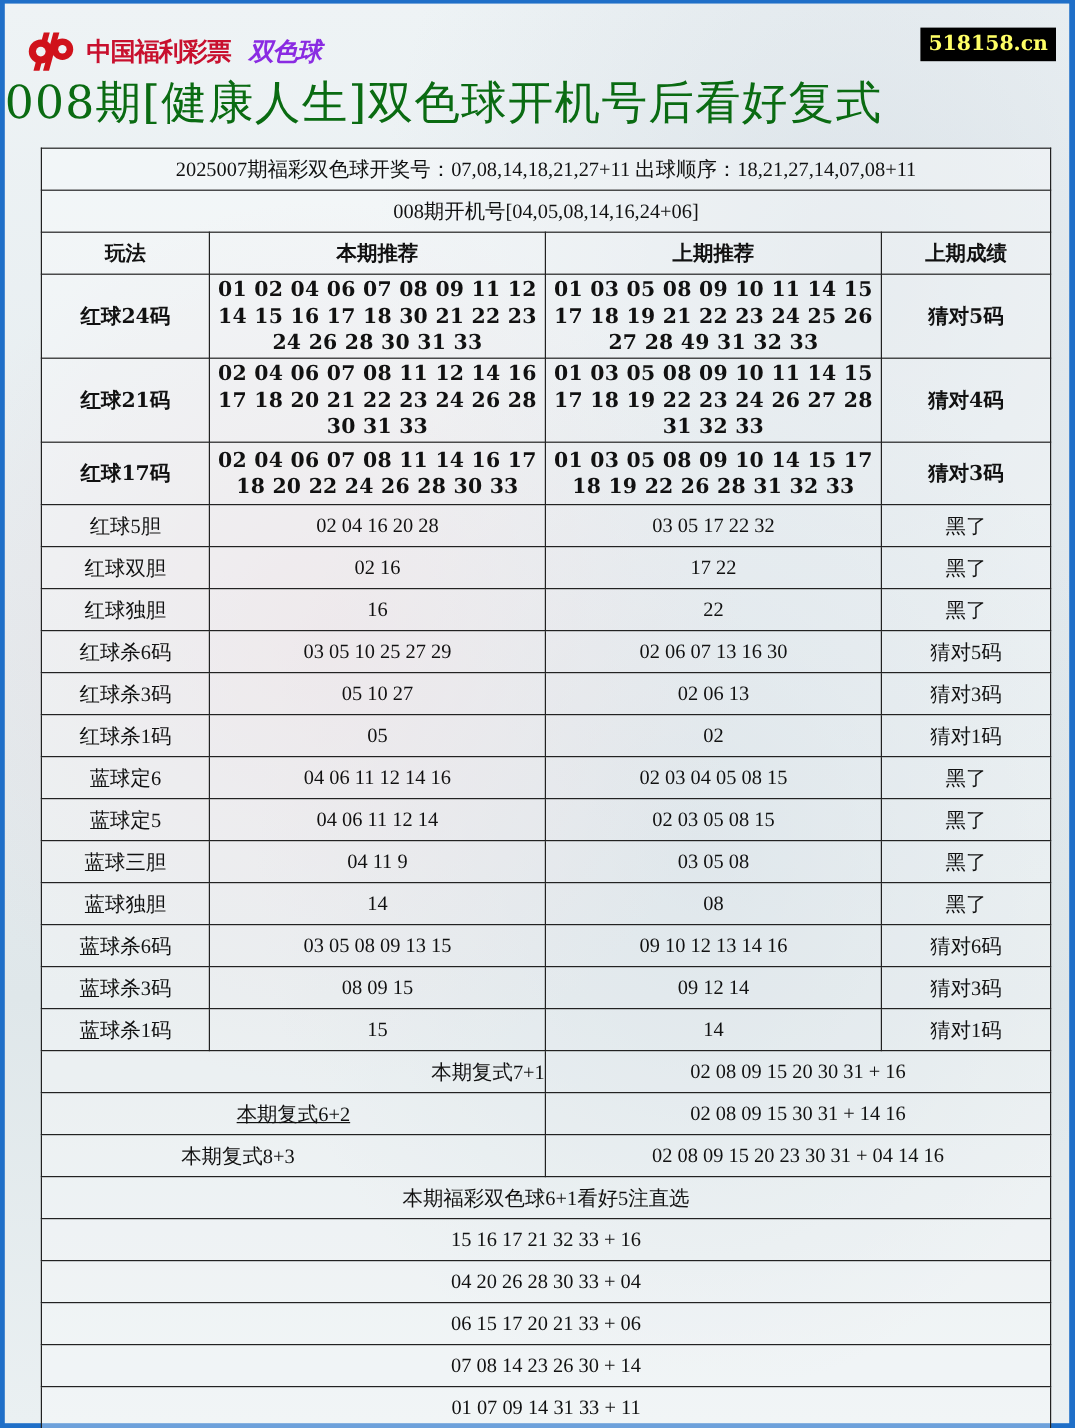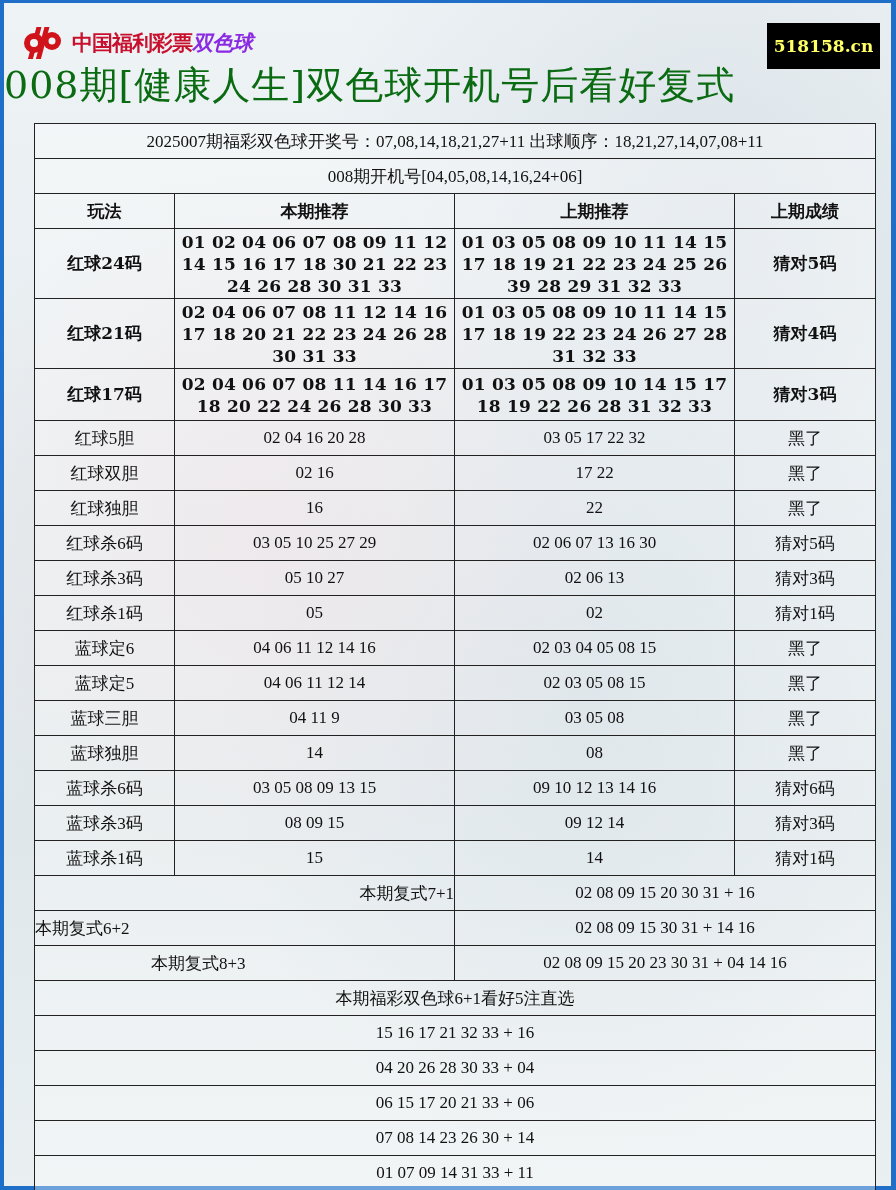--- a/index.html
+++ b/index.html
@@ -12,23 +12,23 @@
     position: absolute; left: 4px; top: 3px; width: 887px; height: 1183px;
     background:
       radial-gradient(ellipse at 30% 45%, rgba(230,210,215,0.55) 0%, rgba(0,0,0,0) 40%),
       radial-gradient(ellipse at 65% 60%, rgba(190,205,215,0.5) 0%, rgba(0,0,0,0) 45%),
       radial-gradient(ellipse at 80% 20%, rgba(200,210,220,0.45) 0%, rgba(0,0,0,0) 40%),
       linear-gradient(180deg, #eef3f5 0%, #e6edf0 40%, #dfe7ea 70%, #eaf0f2 100%);
   }
   .logo { position: absolute; left: 18px; top: 22px; display: flex; align-items: center; gap: 6px; }
   .logo-mark { width: 44px; height: 36px; position: relative; }
   .logo-text { font-family: "DejaVu Sans", sans-serif; font-weight: bold; font-size: 21px; color: #c8102e; letter-spacing: -1px; }
-  .logo-text .ssq { color: #8a2be2; font-style: italic; }
+  .logo-text .ssq { color: #8a2be2; font-style: italic; padding-left: 15px; }
   .site-badge {
-    position: absolute; left: 763px; top: 20px; width: 113px; height: 46px;
+    position: absolute; left: 763px; top: 20px; width: 113px; height: 28px;
     background: #000; color: #ffff66; font-family: "DejaVu Serif", serif;
     font-size: 17px; font-weight: bold; display: flex; align-items: center; justify-content: center;
   }
   .title {
     position: absolute; left: 0; right: 0; top: 58px; text-align: left;
     font-family: "DejaVu Serif", serif; font-size: 38px; color: #0a6b12; letter-spacing: 1px;
     line-height: 48px;
   }
   table.main {
     position: absolute; left: 30px; top: 105px; width: 841px;
@@ -94,21 +94,21 @@
       <tr style="height:70px">
         <td class="label">红球24码</td>
         <td class="nums-multi">
           <div>01 02 04 06 07 08 09 11 12</div>
           <div>14 15 16 17 18 30 21 22 23</div>
           <div>24 26 28 30 31 33</div>
         </td>
         <td class="nums-multi">
           <div>01 03 05 08 09 10 11 14 15</div>
           <div>17 18 19 21 22 23 24 25 26</div>
-          <div>39 28 29 31 32 33</div>
+          <div>27 28 49 31 32 33</div>
         </td>
         <td class="label">猜对5码</td>
       </tr>
       <tr style="height:70px">
         <td class="label">红球21码</td>
         <td class="nums-multi">
           <div>02 04 06 07 08 11 12 14 16</div>
           <div>17 18 20 21 22 23 24 26 28</div>
           <div>30 31 33</div>
         </td>
@@ -207,21 +207,21 @@
           <td class="narrow">蓝球杀1码</td>
           <td class="narrow">15</td>
           <td class="narrow">14</td>
           <td class="narrow">猜对1码</td>
         </tr>
         <tr class="r35">
           <td colspan="2" class="narrow" style="text-align: right; padding-left: 116px;">本期复式7+1</td>
           <td colspan="2" class="narrow">02 08 09 15 20 30 31 + 16</td>
         </tr>
         <tr class="r35">
-          <td colspan="2" class="narrow" style="text-align: left; ">本期复式6+2</td>
+          <td colspan="2" class="narrow" style="text-align: center;  text-decoration: underline;">本期复式6+2</td>
           <td colspan="2" class="narrow">02 08 09 15 30 31 + 14 16</td>
         </tr>
         <tr class="r35">
           <td colspan="2" class="narrow" style="text-align: left; padding-left: 116px;">本期复式8+3</td>
           <td colspan="2" class="narrow">02 08 09 15 20 23 30 31 + 04 14 16</td>
         </tr>
         <tr class="r35">
           <td colspan="4" class="narrow">本期福彩双色球6+1看好5注直选</td>
         </tr>
         <tr class="r35">

